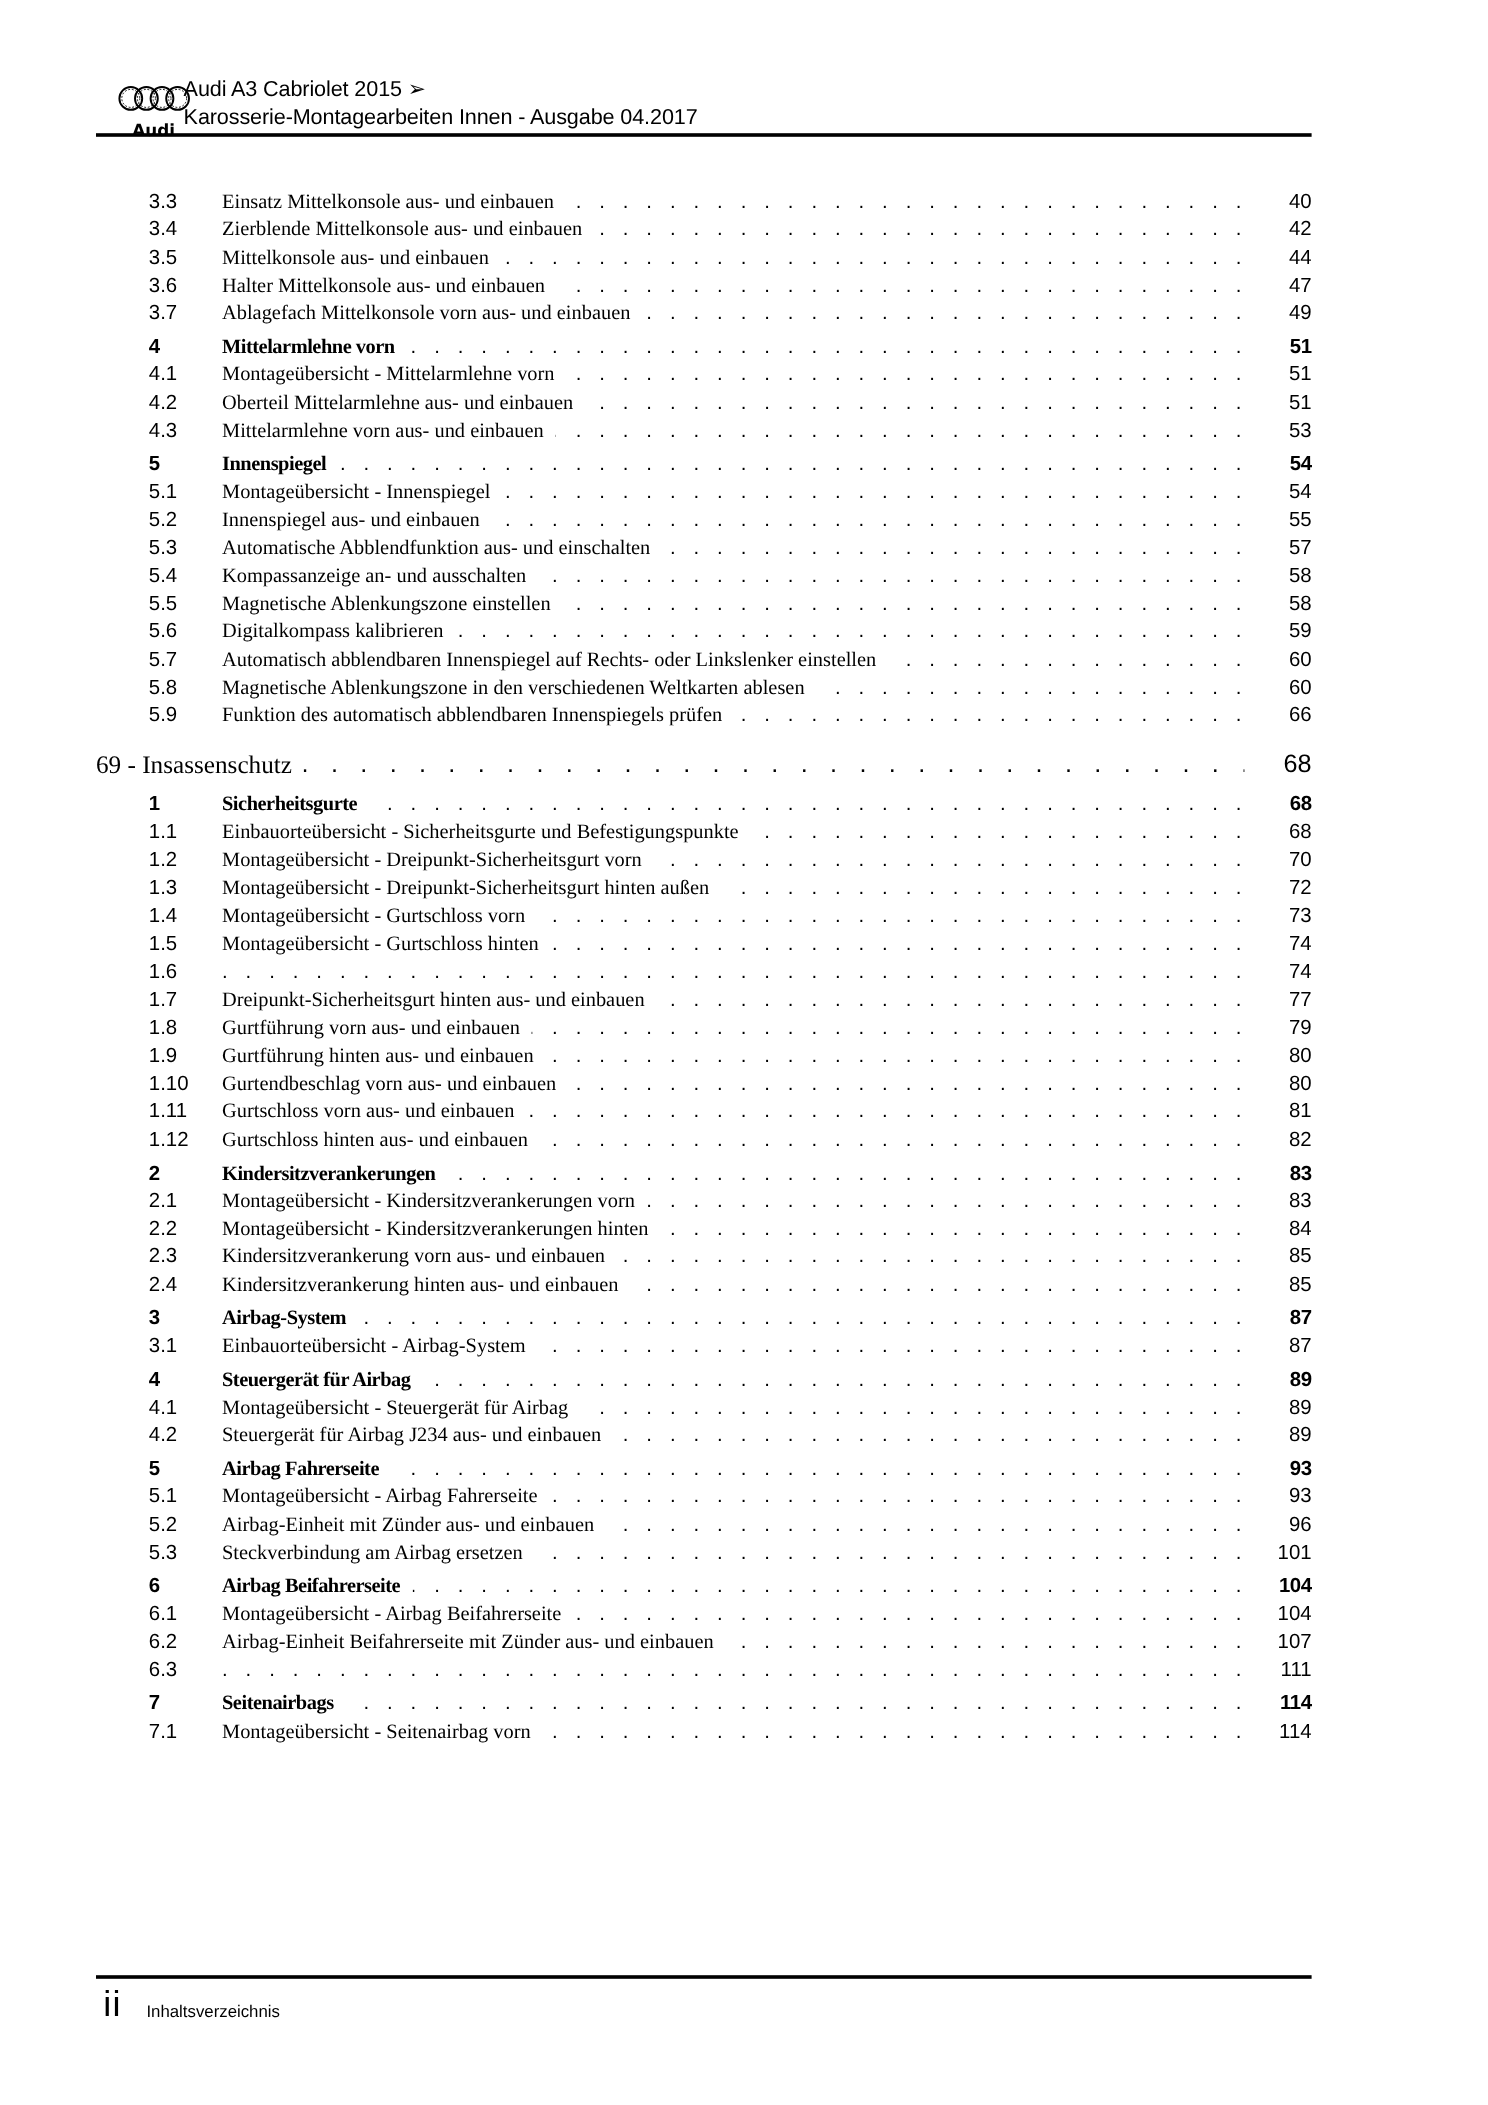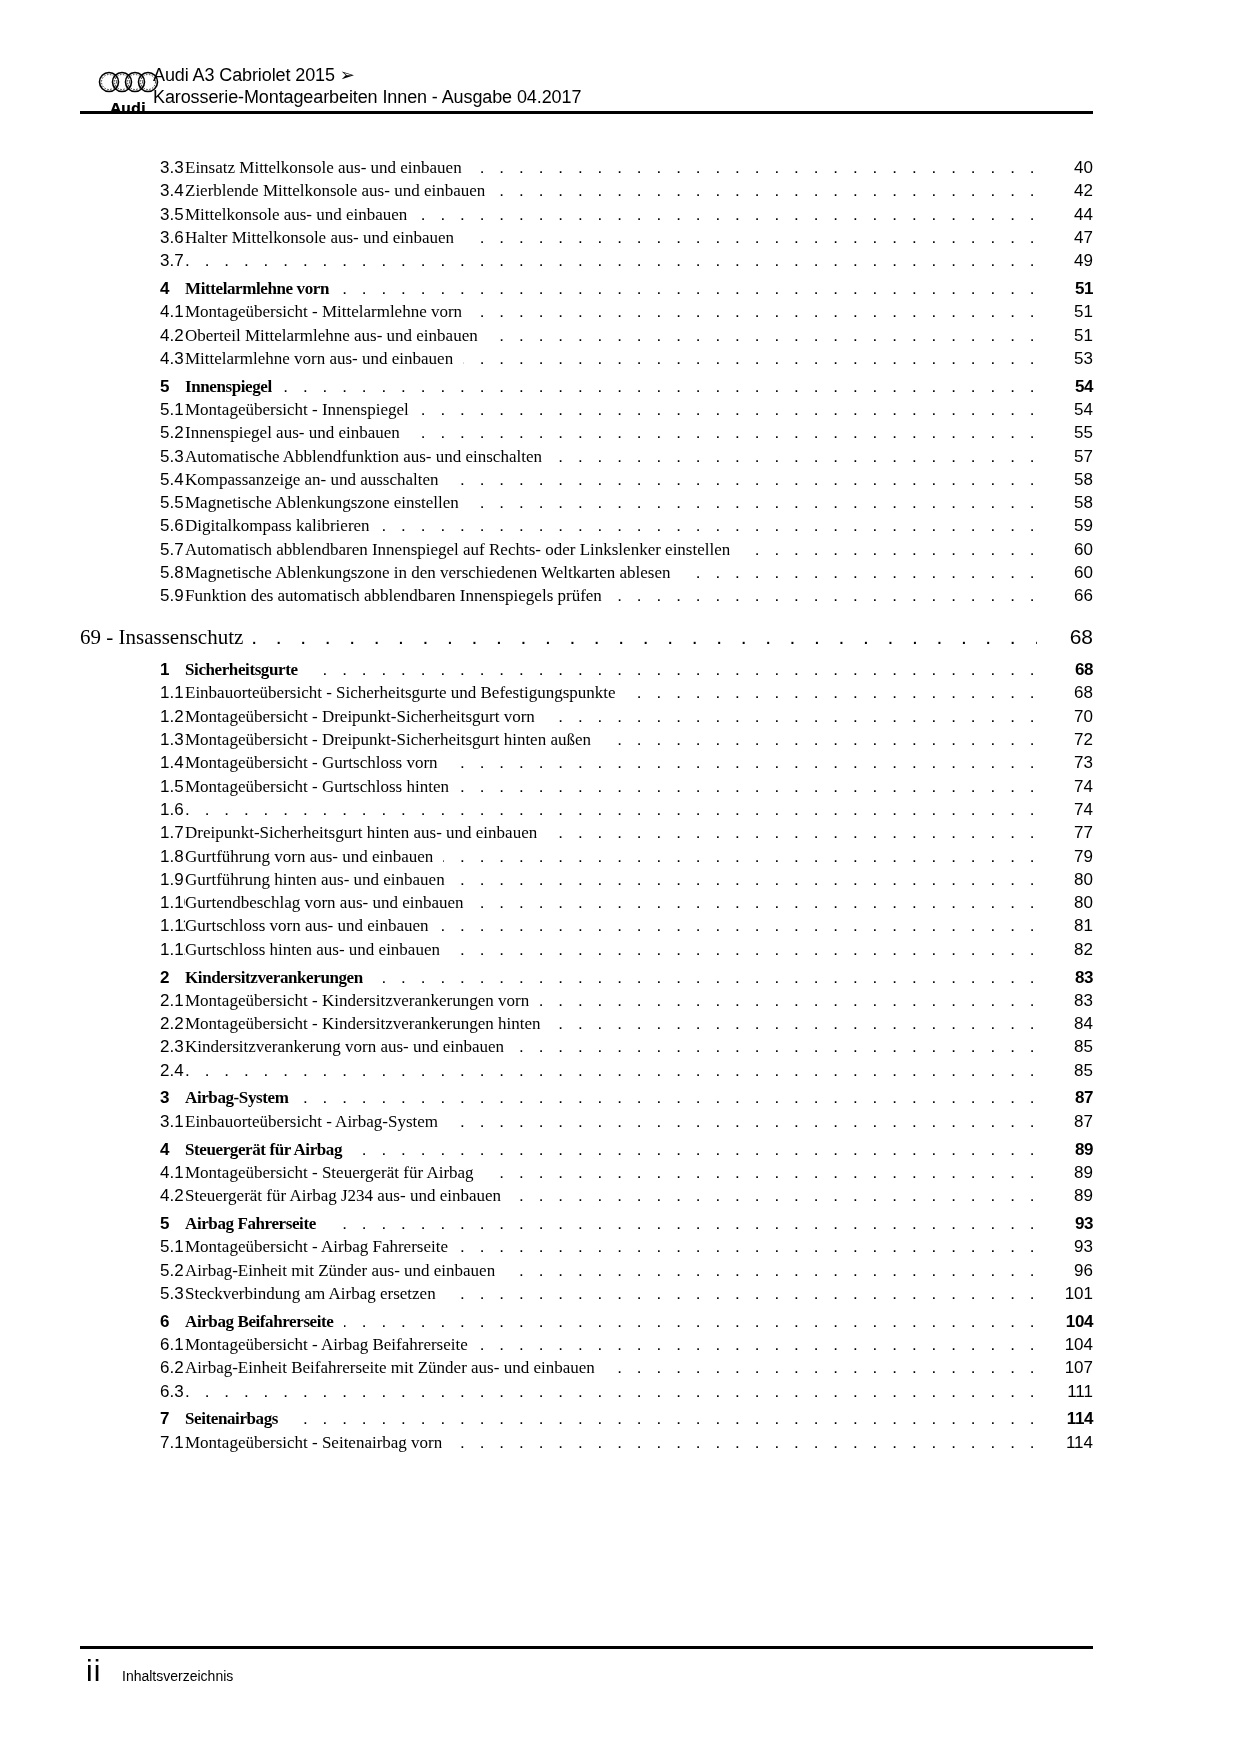--- a/index.html
+++ b/index.html
@@ -6,21 +6,21 @@
   body { width: 1240px; height: 1754px; position: relative; overflow: hidden;
          font-family: "Liberation Sans", "DejaVu Sans", sans-serif; color: #000; }
   .header { position: absolute; left: 80px; top: 60px; width: 1013px; height: 52px; }
   .logo { position: absolute; left: 10px; top: 10px; width: 70px; height: 45px; }
   .hdr-title { position: absolute; left: 73px; top: 4px; font-size: 18px; letter-spacing: -0.1px; white-space: nowrap; }
   .hdr-sub { position: absolute; left: 73px; top: 27px; font-size: 18px; letter-spacing: -0.1px; white-space: nowrap; }
   .hdr-rule { position: absolute; left: 80px; top: 111px; width: 1013px; height: 3px; background: #000; }
   .toc { position: absolute; left: 80px; top: 156px; width: 1013px; }
   .row { position: relative; height: 23.3px; font-size: 17px; line-height: 23.3px; white-space: nowrap; }
   .row.chapter { margin-top: 4.5px; font-weight: bold; letter-spacing: -0.4px; }
-  .row .num { position: absolute; left: 44px; margin-left: 36px; }
+  .row .num { position: absolute; left: 44px; }
   .row .title { position: absolute; left: 105px; background: #fff; padding-right: 10px; z-index: 2; font-family: Liberation Serif, serif; }
   .row .dots { position: absolute; left: 105px; right: 56px; overflow: hidden; z-index: 1; letter-spacing: 5.1px; color: #000; font-weight: normal; }
   .row .page { position: absolute; right: 0; background: #fff; padding-left: 10px; z-index: 2; }
   .row.section { height: 34px; line-height: 34px; font-size: 21px; margin-top: 12px; margin-bottom: 2px; }
   .row.section .title { left: 0; text-align: right; }
   .row.section .dots { left: 0; letter-spacing: 6.4px; right: 56px; }
   .ftr-rule { position: absolute; left: 80px; top: 1646px; width: 1013px; height: 3px; background: #000; }
   .ftr-page { position: absolute; left: 86px; top: 1654px; font-size: 30px; letter-spacing: 1px; }
   .ftr-label { position: absolute; left: 122px; top: 1668px; font-size: 14px; }
 </style>
@@ -69,20 +69,21 @@
     </div>
     <div class="row entry">
       <span class="num">3.6</span>
       <span class="dots">. . . . . . . . . . . . . . . . . . . . . . . . . . . . . . . . . . . . . . . . . . . . . . . . . . . . . . . . . . . . . . . . . . . . . . . . . . . . . . . . . . . . . . . . . . . . . . . . . . . . . . . . . . . . . . . . . . . . . . . . . . . . . . . . . . . . . . . . . . . . . . . . . . . . . . . . . . . . . . . . . . . . . . . . . . . . . . . . . . . . . . . . . . . . . . . . . . . . . . . . </span>
       <span class="title">Halter Mittelkonsole aus- und einbauen</span>
       <span class="page">47</span>
     </div>
     <div class="row entry">
       <span class="num">3.7</span>
       <span class="dots">. . . . . . . . . . . . . . . . . . . . . . . . . . . . . . . . . . . . . . . . . . . . . . . . . . . . . . . . . . . . . . . . . . . . . . . . . . . . . . . . . . . . . . . . . . . . . . . . . . . . . . . . . . . . . . . . . . . . . . . . . . . . . . . . . . . . . . . . . . . . . . . . . . . . . . . . . . . . . . . . . . . . . . . . . . . . . . . . . . . . . . . . . . . . . . . . . . . . . . . . </span>
+      <span class="title">Ablagefach Mittelkonsole vorn aus- und einbauen</span>
       <span class="page">49</span>
     </div>
     <div class="row chapter">
       <span class="num">4</span>
       <span class="dots">. . . . . . . . . . . . . . . . . . . . . . . . . . . . . . . . . . . . . . . . . . . . . . . . . . . . . . . . . . . . . . . . . . . . . . . . . . . . . . . . . . . . . . . . . . . . . . . . . . . . . . . . . . . . . . . . . . . . . . . . . . . . . . . . . . . . . . . . . . . . . . . . . . . . . . . . . . . . . . . . . . . . . . . . . . . . . . . . . . . . . . . . . . . . . . . . . . . . . . . . </span>
       <span class="title">Mittelarmlehne vorn</span>
       <span class="page">51</span>
     </div>
     <div class="row entry">
       <span class="num">4.1</span>
@@ -264,20 +265,21 @@
     </div>
     <div class="row entry">
       <span class="num">2.3</span>
       <span class="dots">. . . . . . . . . . . . . . . . . . . . . . . . . . . . . . . . . . . . . . . . . . . . . . . . . . . . . . . . . . . . . . . . . . . . . . . . . . . . . . . . . . . . . . . . . . . . . . . . . . . . . . . . . . . . . . . . . . . . . . . . . . . . . . . . . . . . . . . . . . . . . . . . . . . . . . . . . . . . . . . . . . . . . . . . . . . . . . . . . . . . . . . . . . . . . . . . . . . . . . . . </span>
       <span class="title">Kindersitzverankerung vorn aus- und einbauen</span>
       <span class="page">85</span>
     </div>
     <div class="row entry">
       <span class="num">2.4</span>
       <span class="dots">. . . . . . . . . . . . . . . . . . . . . . . . . . . . . . . . . . . . . . . . . . . . . . . . . . . . . . . . . . . . . . . . . . . . . . . . . . . . . . . . . . . . . . . . . . . . . . . . . . . . . . . . . . . . . . . . . . . . . . . . . . . . . . . . . . . . . . . . . . . . . . . . . . . . . . . . . . . . . . . . . . . . . . . . . . . . . . . . . . . . . . . . . . . . . . . . . . . . . . . . </span>
+      <span class="title">Kindersitzverankerung hinten aus- und einbauen</span>
       <span class="page">85</span>
     </div>
     <div class="row chapter">
       <span class="num">3</span>
       <span class="dots">. . . . . . . . . . . . . . . . . . . . . . . . . . . . . . . . . . . . . . . . . . . . . . . . . . . . . . . . . . . . . . . . . . . . . . . . . . . . . . . . . . . . . . . . . . . . . . . . . . . . . . . . . . . . . . . . . . . . . . . . . . . . . . . . . . . . . . . . . . . . . . . . . . . . . . . . . . . . . . . . . . . . . . . . . . . . . . . . . . . . . . . . . . . . . . . . . . . . . . . . </span>
       <span class="title">Airbag-System</span>
       <span class="page">87</span>
     </div>
     <div class="row entry">
       <span class="num">3.1</span>

